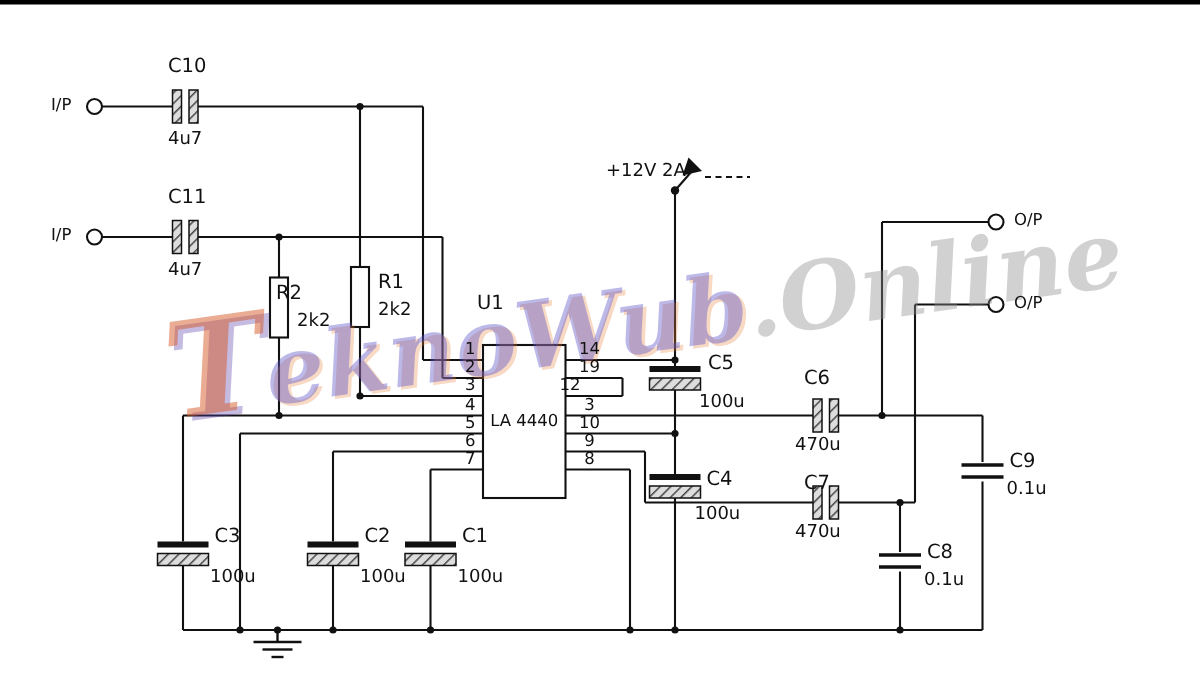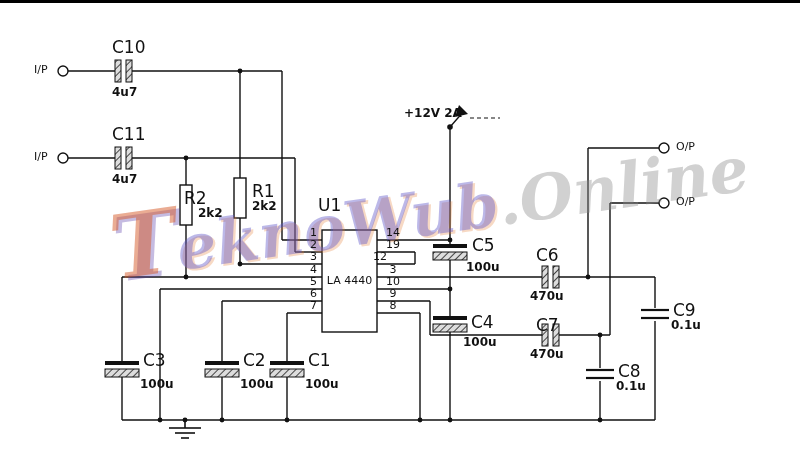--- a/index.html
+++ b/index.html
@@ -2,22 +2,22 @@
 <html><head>
 <meta charset="utf-8">
 <style>
   html,body{margin:0;padding:0;background:#888;}
   .stage{position:relative;width:800px;height:450px;background:#ffffff;overflow:hidden;
          font-family:"DejaVu Sans", sans-serif;margin:0 auto;}
   .top-bar{position:absolute;top:0;left:0;width:100%;height:3px;background:#000;z-index:2;}
   svg.schem{position:absolute;top:0;left:0;z-index:1;}
   .lbl{position:absolute;color:#111;z-index:10;white-space:nowrap;line-height:1.1;}
   .s11{font-size:11px;}
-  .s12{font-size:12px;font-weight:bold;}
-  .s13{font-size:17px;}
+  .s12{font-size:12px;}
+  .s13{font-size:13px;}
   .pinL{width:20px;text-align:right;}
   .pinR{width:24px;text-align:center;}
   .icpart{width:55px;text-align:center;}
   .watermark{position:absolute;left:118px;top:196px;transform:rotate(-8deg);
              transform-origin:0 100%;white-space:nowrap;z-index:5;pointer-events:none;
              font-family:"DejaVu Serif", serif;font-style:italic;font-weight:bold;}
   .wm-first{font-size:88px;color:rgba(214,90,40,0.50);text-shadow:3px 3px 0 rgba(90,60,170,0.35);}
   .wm-body{font-size:62px;color:rgba(95,85,200,0.42);text-shadow:2px 2px 0 rgba(230,130,60,0.30);}
   .wm-suffix{font-size:62px;color:rgba(140,140,140,0.40);}
 </style>

